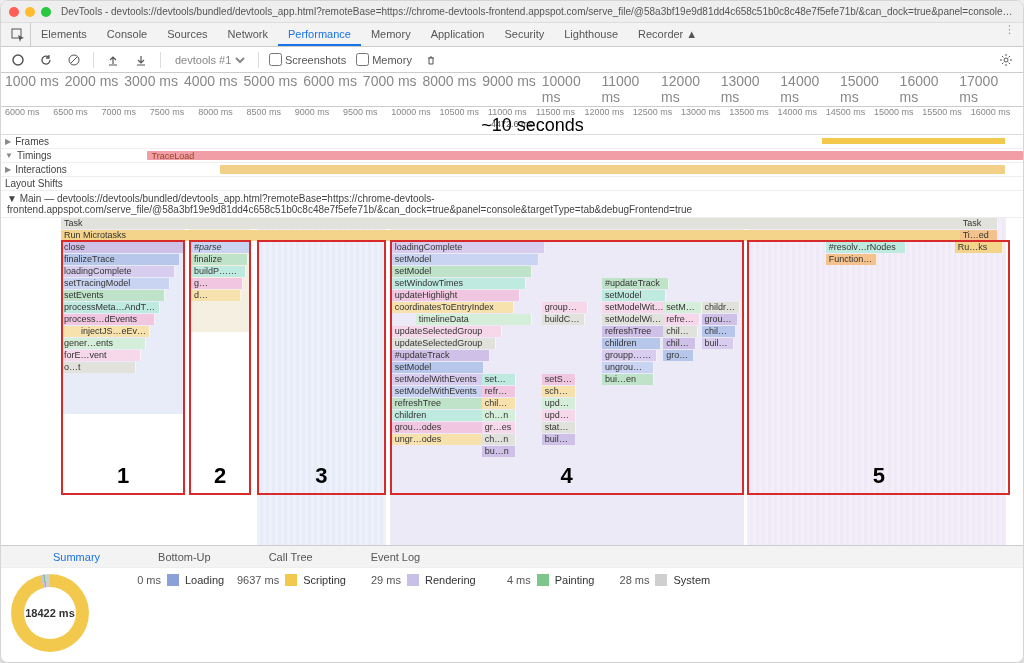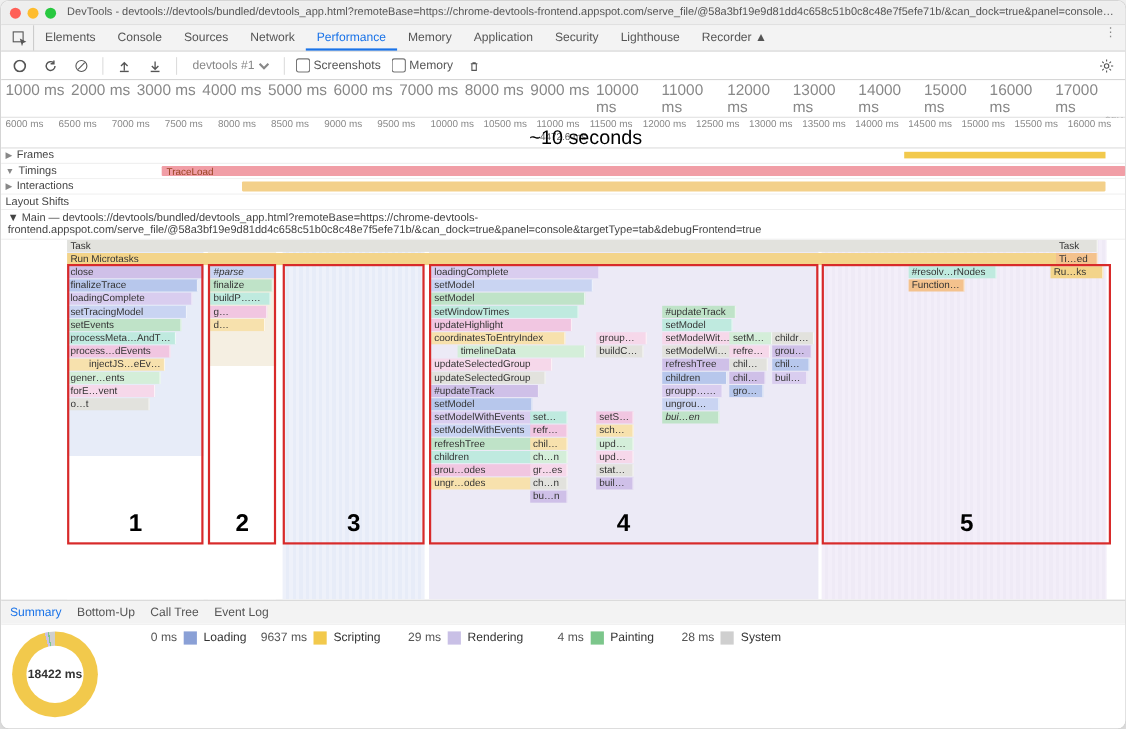--- a/index.html
+++ b/index.html
@@ -144,21 +144,21 @@
   }
   .region .num{
     position:absolute; bottom:4px; left:50%; transform:translateX(-50%);
     font-size:22px; font-weight:700; color:#000;
   }
   
   .foot-tabs{
     height:22px; border-top:1px solid #ccc; background:#f3f3f3; display:flex; align-items:center; gap:14px; padding:0 8px;
     font-size:11px; color:#555;
   }
-  .foot-tabs .ftab{cursor:pointer;}
+  .foot-tabs .ftab{cursor:pointer;margin-left:44px;}
   .foot-tabs .ftab.active{color:#1a73e8;}
   
   .summary{
     padding:6px 10px 10px; display:flex; gap:20px; background:#fff; align-items:flex-start;
     border-top:1px solid #eee;
   }
   .range{font-size:11px; color:#555; padding:4px 10px; background:#fff;}
   .donut{
     width:78px; height:78px; border-radius:50%;
     background: conic-gradient(#f2c94c 0 346deg, #c9c0e6 346deg 350deg, #7cc68b 350deg 352deg, #cfcfcf 352deg 360deg);
@@ -539,21 +539,21 @@
           <div class="row" style="position: absolute; top: 120px; left: 56.6%; width: 9%;">
             <div class="fb c-blue" style="left: 0px; width: 68%;">children</div>
           </div>
           <div class="row" style="position: absolute; top: 132px; left: 56.6%; width: 9%;">
             <div class="fb c-purp2" style="left: 0px; width: 64%;">groupp…Nodes</div>
           </div>
           <div class="row" style="position: absolute; top: 144px; left: 56.6%; width: 9%;">
             <div class="fb c-blue2" style="left: 0px; width: 60%;">ungrou…Nodes</div>
           </div>
           <div class="row" style="position: absolute; top: 156px; left: 56.6%; width: 9%;">
-            <div class="fb c-grn" style="left: 0px; width: 60%; font-style: italic;">bui…en</div>
+            <div class="fb c-grn" style="left: 0px; width: 60%;">bui…en</div>
           </div>
           <div class="row" style="position: absolute; top: 84px; left: 63%; width: 5%;">
             <div class="fb c-grn2" style="left: 0px; width: 80%;">setMo…vents</div>
           </div>
           <div class="row" style="position: absolute; top: 96px; left: 63%; width: 5%;">
             <div class="fb c-pink2" style="left: 0px; width: 76%;">refreshTree</div>
           </div>
           <div class="row" style="position: absolute; top: 108px; left: 63%; width: 5%;">
             <div class="fb c-gray" style="left: 0px; width: 72%;">children</div>
           </div>

